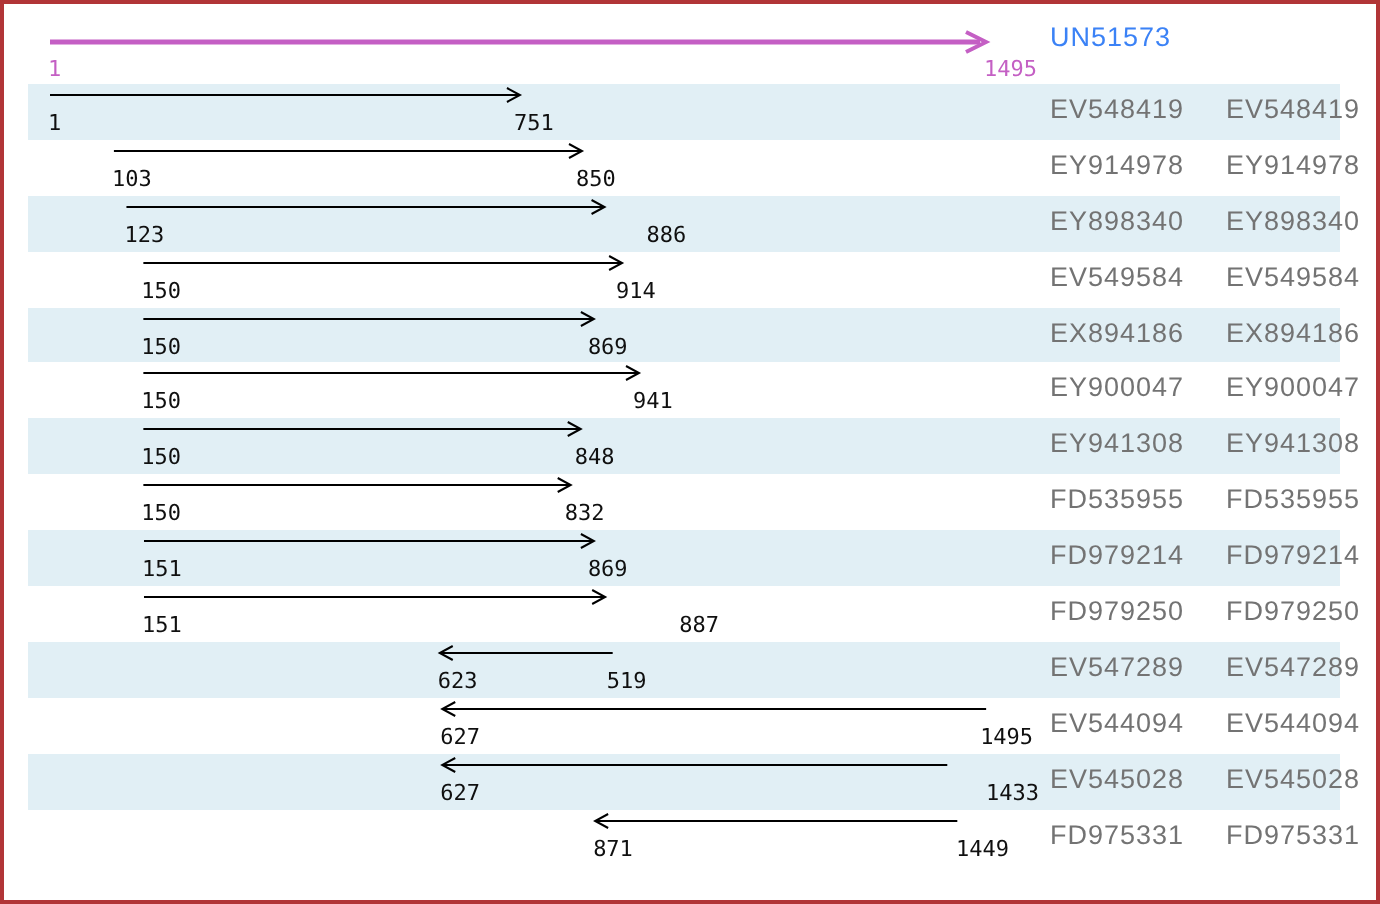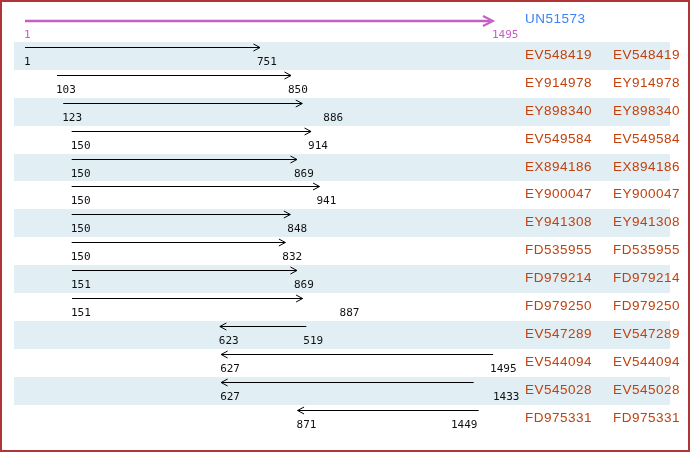--- a/index.html
+++ b/index.html
@@ -29,21 +29,21 @@
     width:656px; height:100%; background:#e1eff5;
   }
   .arrow { position:absolute; left:0; top:0; }
   .num {
     position:absolute; top:13px;
     font-family:"DejaVu Sans Mono", monospace;
     font-size:11px; color:#101010; white-space:nowrap;
   }
   .acc {
     position:absolute; top:5px;
-    font-size:13.5px; color:#c2410c; letter-spacing:0.5px;
+    font-size:13.5px; color:#737373; letter-spacing:0.5px;
     text-decoration:none; cursor:pointer; white-space:nowrap;
   }
   .acc.c1 { left:523px; }
   .acc.c2 { left:611px; }
 </style>
 </head>
 <body>
 
 <div class="frame">
 
@@ -187,19 +187,19 @@
         <span class="num" style="left: 491px;">1433</span>
         <span class="acc c1">EV545028</span>
         <span class="acc c2">EV545028</span>
       </div>
       <div class="row">
         <svg class="arrow" width="520" height="12">
           <line x1="295.571" x2="476.65840000000003" y1="5.5" y2="5.5" stroke="#000000"></line>
           <path d="M 302.071 2 L 295.571 5.5 L 302.071 9" fill="none" stroke="#000000"></path>
         </svg>
         <span class="num" style="left: 294.571px; text-align: right;">871</span>
-        <span class="num" style="left: 449px;">1449</span>
+        <span class="num" style="left: 476px;">1449</span>
         <span class="acc c1">FD975331</span>
         <span class="acc c2">FD975331</span>
       </div>
     </div>
 
 </div>
 
 </body></html>

